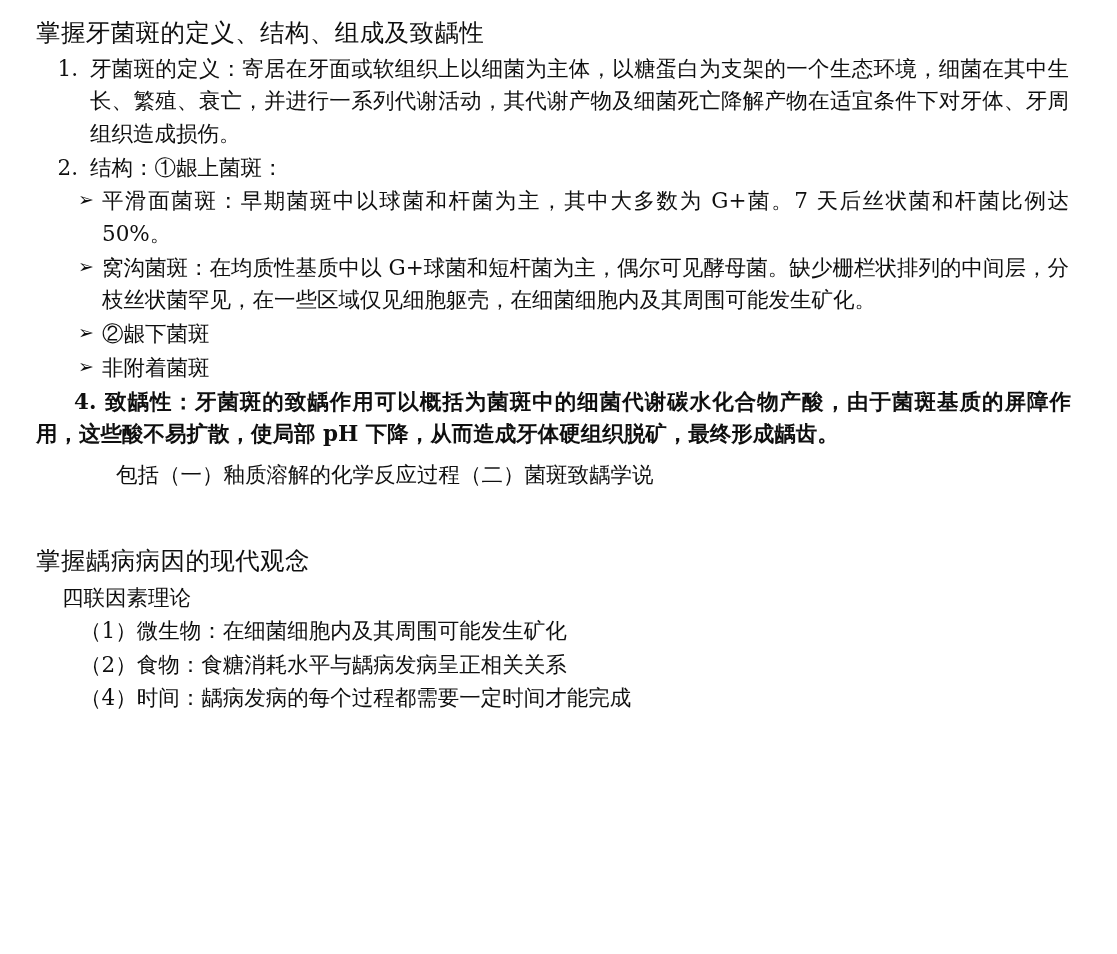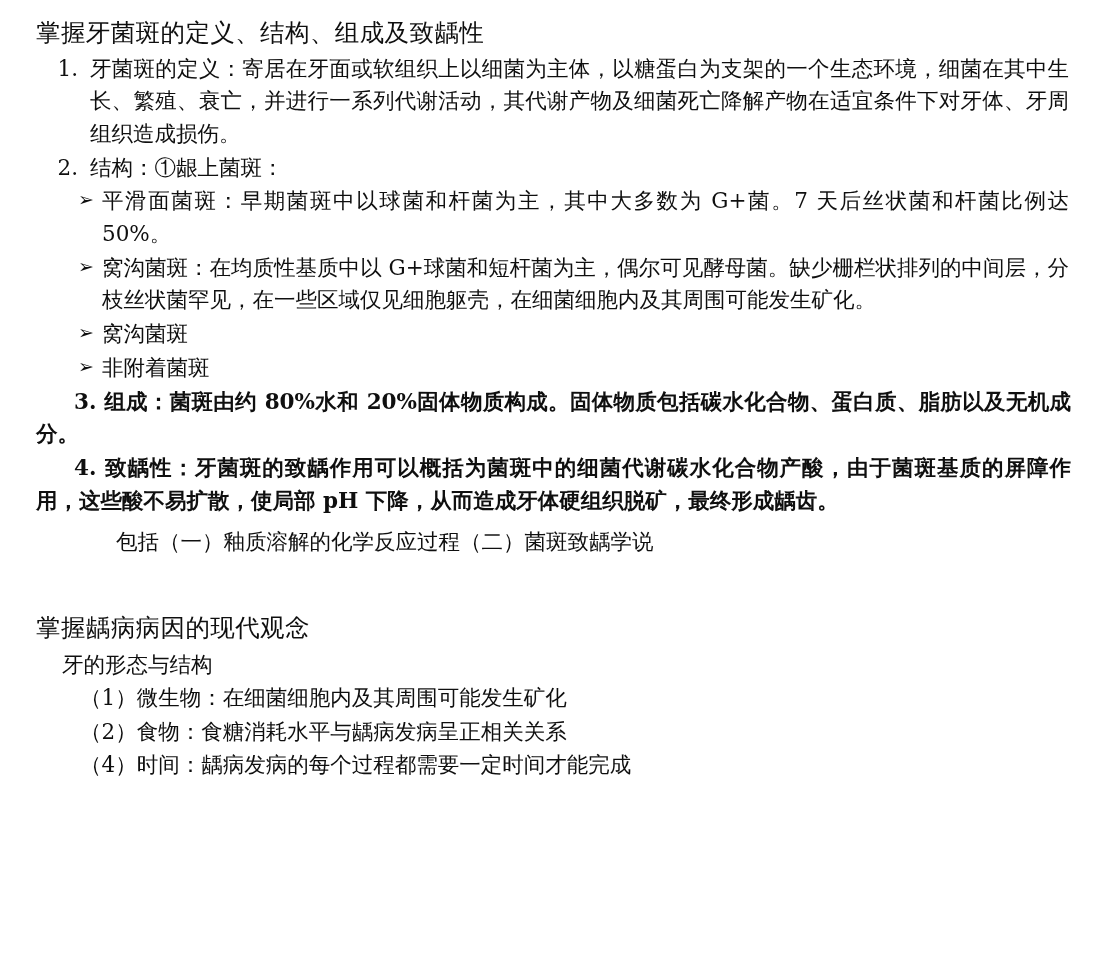--- a/index.html
+++ b/index.html
@@ -153,39 +153,38 @@
     <li class="arrow-item">
       <span class="arrow-marker">➢</span>
       <span class="arrow-body">窝沟菌斑：在均质性基质中以 G+球菌和短杆菌为主，偶尔可见酵母菌。缺少栅栏状排列的中间层，分枝丝状菌罕见，在一些区域仅见细胞躯壳，在细菌细胞内及其周围可能发生矿化。</span>
     </li>
   </ul>
 
 
   <ul class="arrow-list">
     <li class="arrow-item">
       <span class="arrow-marker">➢</span>
-      <span class="arrow-body">窝沟菌斑</span>
+      <span class="arrow-body">②龈下菌斑</span>
     </li>
     <li class="arrow-item">
       <span class="arrow-marker">➢</span>
       <span class="arrow-body">非附着菌斑</span>
     </li>
   </ul>
 
-  <p class="bold-para"><span>3.</span> <span>组成：菌斑由约 80%水和 20%固体物质构成。固体物质包括碳水化合物、蛋白质、脂肪以及无机成分。</span></p>
 
   <p class="bold-para"><span>4.</span> <span>致龋性：牙菌斑的致龋作用可以概括为菌斑中的细菌代谢碳水化合物产酸，由于菌斑基质的屏障作用，这些酸不易扩散，使局部 pH 下降，从而造成牙体硬组织脱矿，最终形成龋齿。</span></p>
 
   <p class="center-note">包括（一）釉质溶解的化学反应过程（二）菌斑致龋学说</p>
 
   <div class="spacer-lg"></div>
 
   <h1 class="section-title">掌握龋病病因的现代观念</h1>
 
-  <p class="plain-line">牙的形态与结构</p>
+  <p class="plain-line">四联因素理论</p>
 
   <p class="paren-item"><span class="paren-marker">（1）</span><span>微生物：在细菌细胞内及其周围可能发生矿化</span></p>
 
   <p class="paren-item"><span class="paren-marker">（2）</span><span>食物：食糖消耗水平与龋病发病呈正相关关系</span></p>
 
 
   <p class="paren-item"><span class="paren-marker">（4）</span><span>时间：龋病发病的每个过程都需要一定时间才能完成</span></p>
 
 </div>
 

